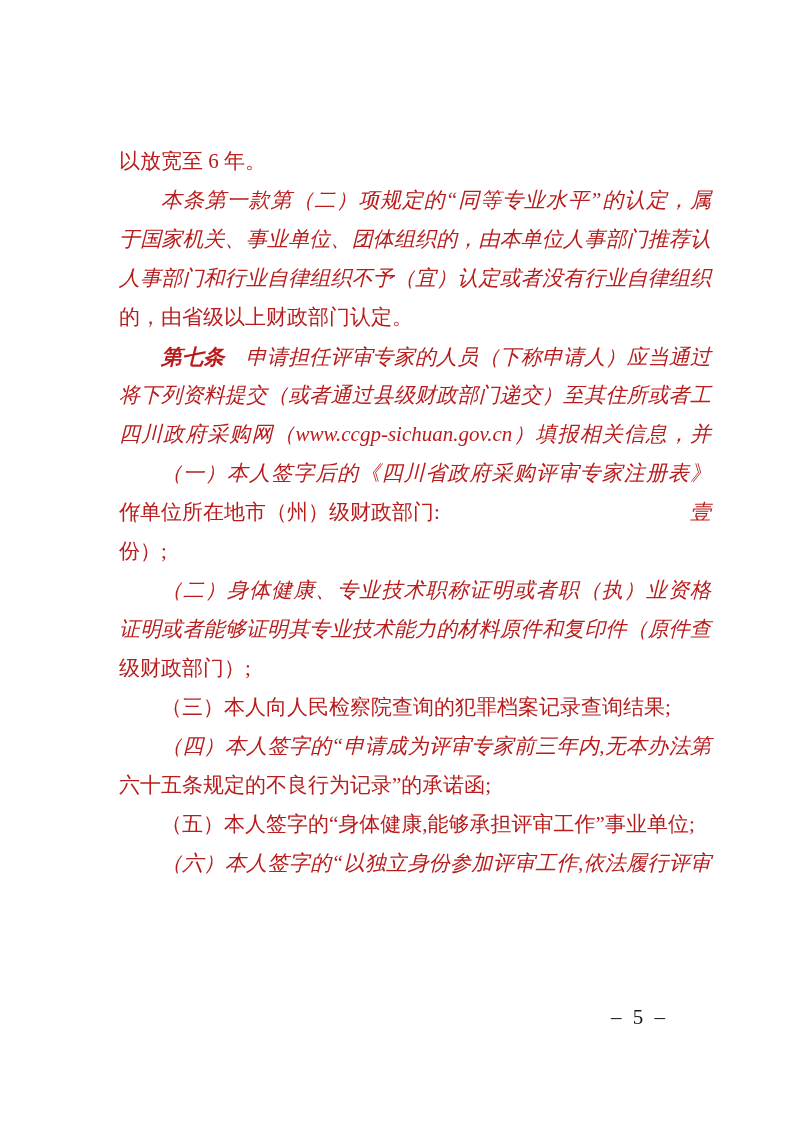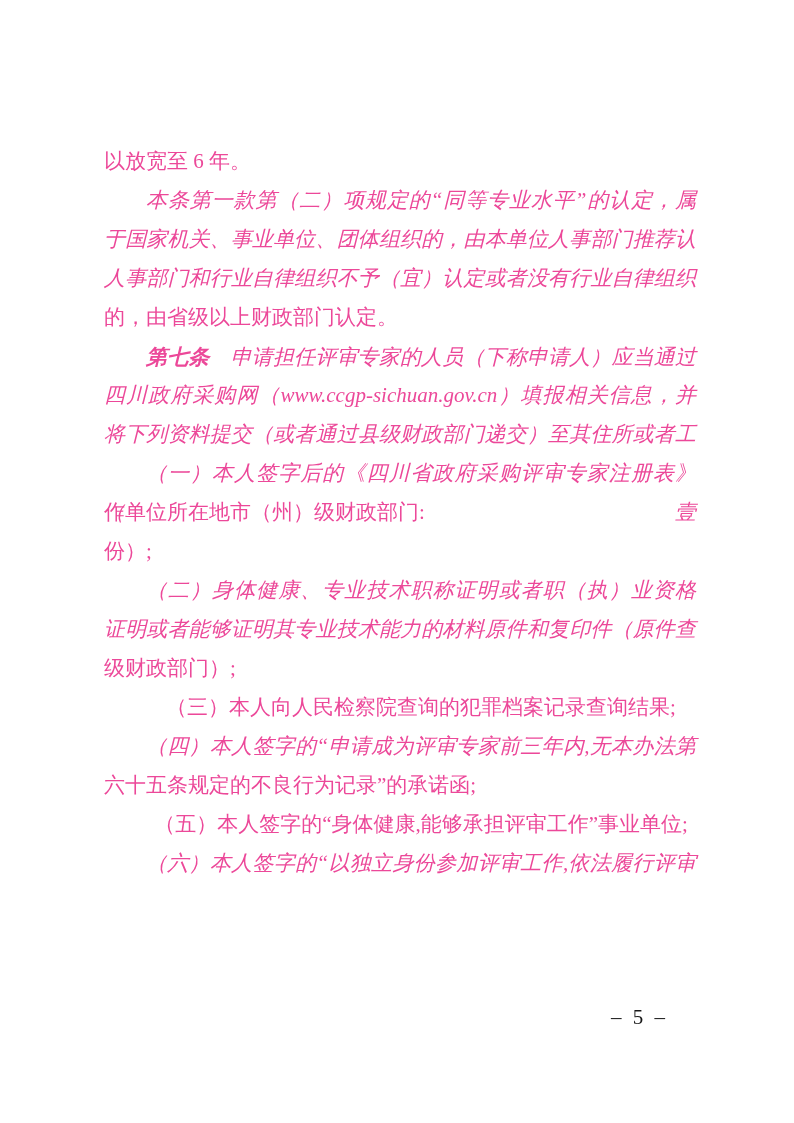--- a/index.html
+++ b/index.html
@@ -10,34 +10,33 @@
   .page {
     position: relative;
     width: 794px;
     height: 1123px;
     background: #ffffff;
     overflow: hidden;
     font-family: "Liberation Serif", "DejaVu Serif", serif;
   }
   .text-block {
     position: absolute;
-    left: 104px;
+    left: 119px;
     top: 142px;
     width: 592px;
-    color: #ec4899;
+    color: #b91c1c;
     font-size: 21px;
     line-height: 39px;
   }
   .line {
     height: 39px;
     white-space: pre-wrap;
   }
   .line.indent {
     text-indent: 2em;
-    text-align: center;
   }
   .line.fill {
     text-align: justify;
     text-justify: inter-character;
     text-align-last: justify;
     font-style: italic;
   }
   .article-no {
     font-weight: bold;
     font-family: "Liberation Sans", "DejaVu Sans", sans-serif;
@@ -57,22 +56,22 @@
 
 <div class="page">
 
   <div class="text-block">
     <div class="line">以放宽至 6 年。</div>
     <div class="line indent fill">本条第一款第（二）项规定的“同等专业水平”的认定，属</div>
     <div class="line fill">于国家机关、事业单位、团体组织的，由本单位人事部门推荐认</div>
     <div class="line fill">人事部门和行业自律组织不予（宜）认定或者没有行业自律组织</div>
     <div class="line">的，由省级以上财政部门认定。</div>
     <div class="line indent fill"><span class="article-no">第七条</span><span>　申请担任评审专家的人员（下称申请人）应当通过</span></div>
+    <div class="line fill">将下列资料提交（或者通过县级财政部门递交）至其住所或者工</div>
     <div class="line fill">四川政府采购网（www.ccgp-sichuan.gov.cn）填报相关信息，并</div>
-    <div class="line fill">将下列资料提交（或者通过县级财政部门递交）至其住所或者工</div>
     <div class="line indent fill">（一）本人签字后的《四川省政府采购评审专家注册表》（壹</div>
     <div class="line">作单位所在地市（州）级财政部门:</div>
     <div class="line">份）;</div>
     <div class="line indent fill">（二）身体健康、专业技术职称证明或者职（执）业资格</div>
     <div class="line fill">证明或者能够证明其专业技术能力的材料原件和复印件（原件查</div>
     <div class="line">级财政部门）;</div>
     <div class="line indent">（三）本人向人民检察院查询的犯罪档案记录查询结果;</div>
     <div class="line indent fill">（四）本人签字的“申请成为评审专家前三年内,无本办法第</div>
     <div class="line">六十五条规定的不良行为记录”的承诺函;</div>
     <div class="line indent">（五）本人签字的“身体健康,能够承担评审工作”事业单位;</div>

